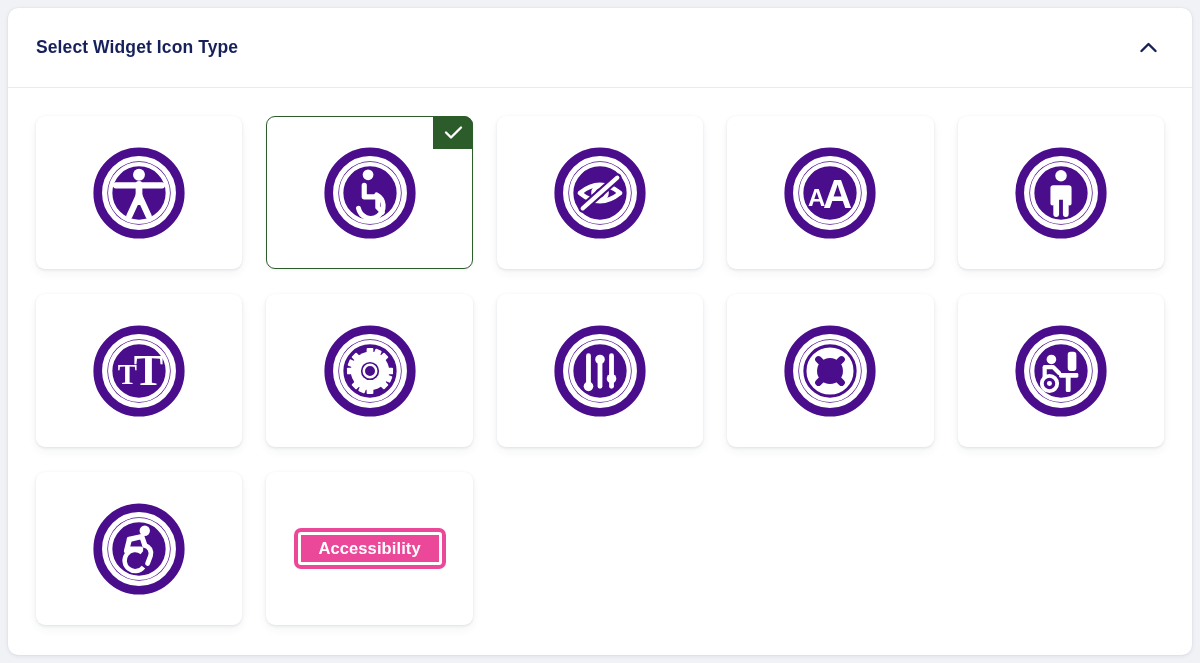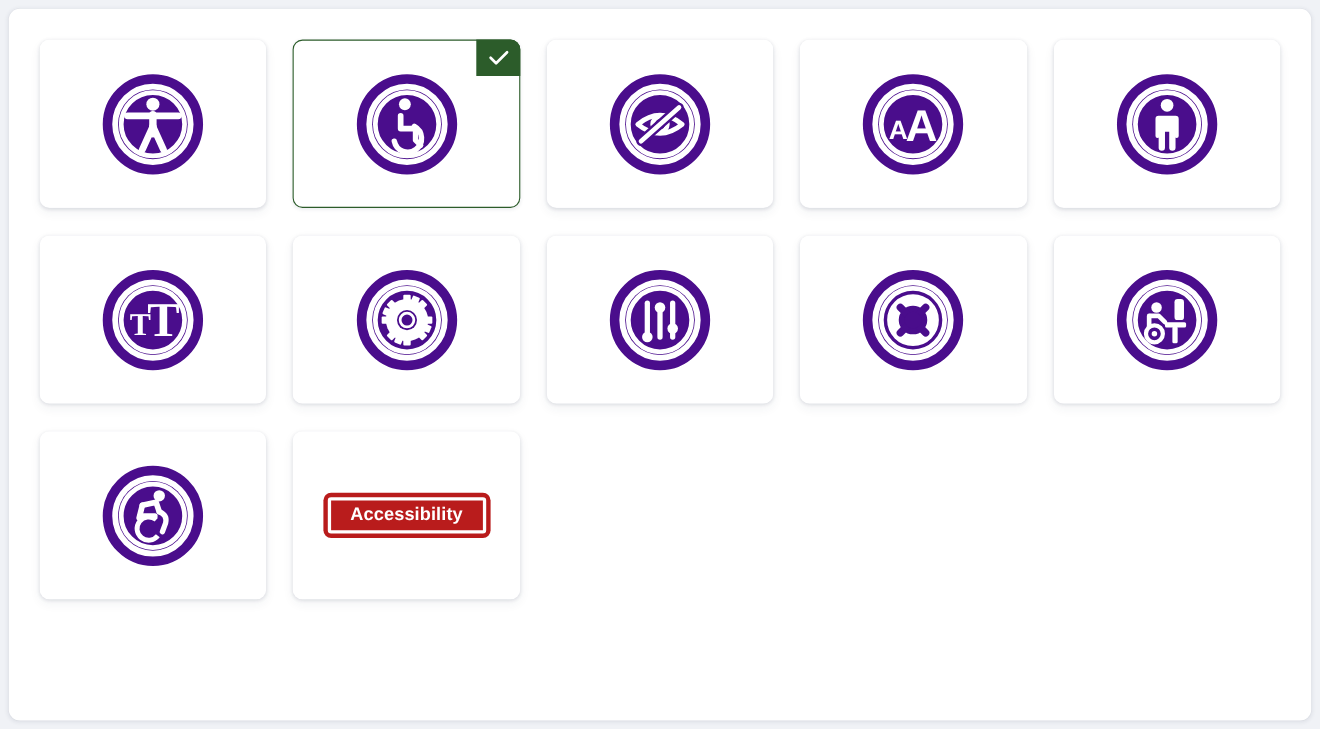--- a/index.html
+++ b/index.html
@@ -106,21 +106,21 @@
     align-items: center;
     justify-content: center;
   }
   .icon-slot svg { display: block; width: 100%; height: 100%; }
 
   
   .label-icon {
     display: inline-flex;
     align-items: center;
     justify-content: center;
-    background: #b91c1c;
+    background: #ec4899;
     border-radius: 7px;
     padding: 4px;
   }
   .label-icon .inner {
     border: 3px solid #ffffff;
     border-radius: 3px;
     padding: 5px 18px 6px 18px;
     display: flex;
     align-items: center;
     justify-content: center;
@@ -132,20 +132,30 @@
     letter-spacing: 0.1px;
     line-height: 1;
     white-space: nowrap;
   }
 </style>
 </head>
 <body>
 
 <div class="panel">
 
+  <div class="panel-header">
+    <div class="panel-title">Select Widget Icon Type</div>
+    <button class="collapse-btn">
+      <span>
+        <svg width="17" height="11" viewBox="0 0 17 11" fill="none">
+          <path d="M1.5 9 L8.5 2 L15.5 9" stroke="#16215c" stroke-width="2.4" stroke-linecap="round" stroke-linejoin="round"></path>
+        </svg>
+      </span>
+    </button>
+  </div>
 
   <div class="icon-grid">
 
     <div class="icon-card">
       <div class="icon-slot">
         <svg viewBox="0 0 100 100">
           <circle cx="50" cy="50" r="43" fill="none" stroke="#4a0d8c" stroke-width="9"></circle>
           <circle cx="50" cy="50" r="33" fill="#4a0d8c"></circle>
           <circle cx="50" cy="50" r="30" fill="none" stroke="#ffffff" stroke-width="4.5"></circle>
           <circle cx="50" cy="31" r="6.2" fill="#ffffff"></circle>

